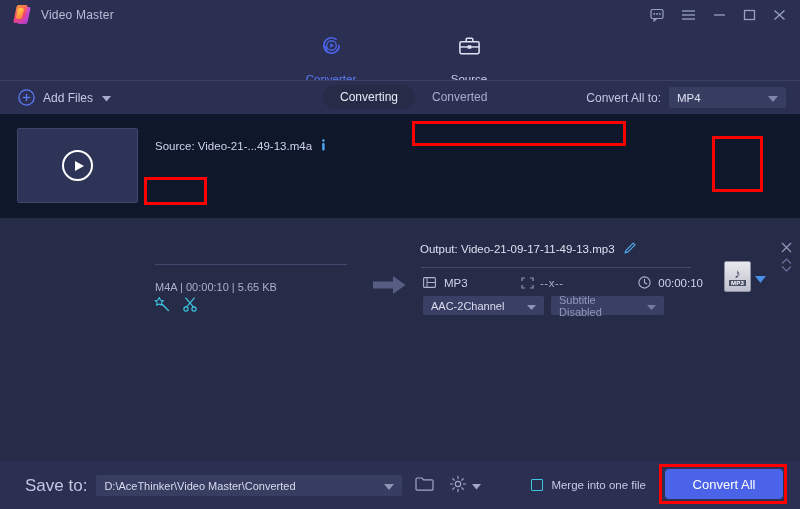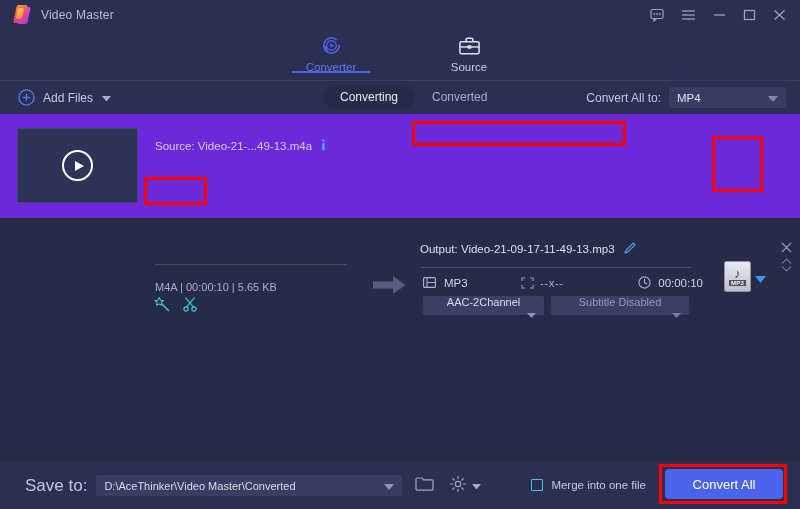--- a/index.html
+++ b/index.html
@@ -57,21 +57,21 @@
   .nav::after {
     content: ""; position: absolute; left: 0; bottom: 0;
     width: 800px; height: 1px; background: #3a4066;
   }
   .tab {
     width: 96px; padding-top: 4px;
     display: flex; flex-direction: column; align-items: center;
     position: relative;
   }
   .tab .ic { height: 23px; display: flex; align-items: center; }
-  .tab .lbl { font-size: 11.5px; margin-top: 4px; }
+  .tab .lbl { font-size: 11.5px; margin-top: 16px; }
   .tab.active .lbl { color: #5b7bf5; }
   .tab:not(.active) .lbl { color: #c7cbe4; }
   .tab.active::after {
     content: ""; position: absolute; bottom: 0; left: 9px;
     width: 78px; height: 2px; background: #4a63e8;
   }
 
   
   .toolbar {
     position: absolute; top: 81px; left: 0;
@@ -109,21 +109,21 @@
 
   
   .listarea {
     position: absolute; top: 114px; left: 0;
     width: 800px; height: 347px;
     background: #262b47;
   }
   .filerow {
     position: absolute; top: 0; left: 0;
     width: 800px; height: 104px;
-    background: #6d28d9;
+    background: #0f172a;
   }
   .thumb {
     position: absolute; left: 17px; top: 14px;
     width: 121px; height: 75px;
     background: #2e3457; border: 1px solid #3f456b; border-radius: 2px;
     display: flex; align-items: center; justify-content: center;
   }
   .play {
     width: 31px; height: 31px; border-radius: 50%;
     border: 2px solid #ffffff;
@@ -173,25 +173,24 @@
   .fmtrow .f2 { display: flex; align-items: center; width: 105px; color: #a8adca; }
   .fmtrow .f2 span { margin-left: 6px; letter-spacing: .5px; }
   .fmtrow .f3 { display: flex; align-items: center; margin-left: auto; }
   .fmtrow .f3 span { margin-left: 7px; color: #cfd3ea; }
 
   .selrow { position: absolute; left: 423px; top: 182px; display: flex; gap: 7px; }
   .drop {
     height: 19px; background: #3a4065; border-radius: 2px;
     display: flex; align-items: center; padding: 0 8px;
     font-size: 11px;
-    flex-direction: column;
   }
   .drop .cv { margin-left: auto; padding-left: 10px; }
   .drop.d1 { width: 121px; color: #dadded; }
-  .drop.d2 { width: 138px; color: #9499ba; }
+  .drop.d2 { width: 113px; color: #9499ba; }
 
   .mp3btn {
     position: absolute; left: 724px; top: 147px;
     width: 27px; height: 31px;
     background: linear-gradient(180deg,#e9e9ef,#bfc0cd);
     border: 1px solid #8e90a4; border-radius: 2px;
     display: flex; flex-direction: column; align-items: center; justify-content: center;
   }
   .mp3btn .note { font-size: 13px; color: #3a3f55; line-height: 11px; }
   .mp3btn .tag {

